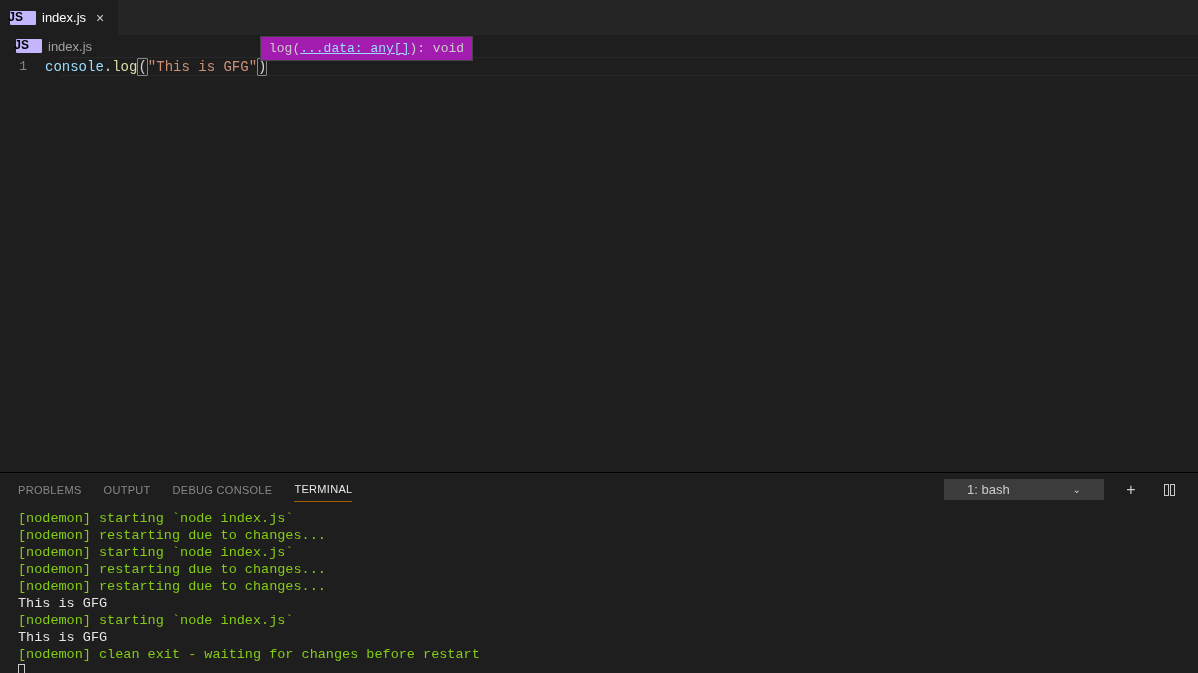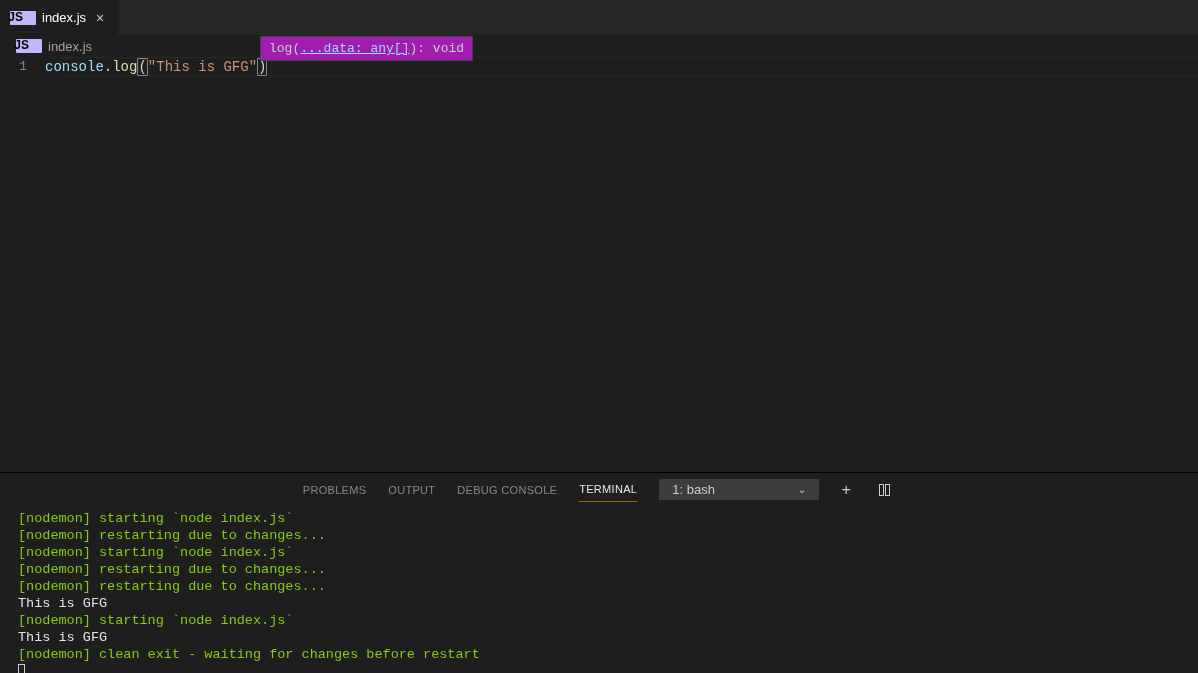--- a/index.html
+++ b/index.html
@@ -166,21 +166,21 @@
       flex-direction: column;
       border-top: 1px solid #000000;
     }
 
     .panel-tabs {
       height: 33px;
       display: flex;
       align-items: center;
       padding: 0 18px;
       gap: 22px;
-      justify-content: center;
+      justify-content: space-between;
     }
 
     .panel-tabs-left {
       display: flex;
       align-items: center;
       gap: 22px;
     }
 
     .panel-tab {
       font-size: 11px;
@@ -198,21 +198,21 @@
     .panel-tabs-right {
       display: flex;
       align-items: center;
       gap: 16px;
     }
 
     .terminal-select {
       background: #3c3c3c;
       border: 1px solid #3c3c3c;
       color: #cccccc;
-      padding: 2px 12px;
+      padding: 2px 22px;
       font-size: 13px;
       width: 160px;
       display: flex;
       align-items: center;
       justify-content: space-between;
       cursor: pointer;
     }
 
     .chevron-down {
       font-size: 10px;

